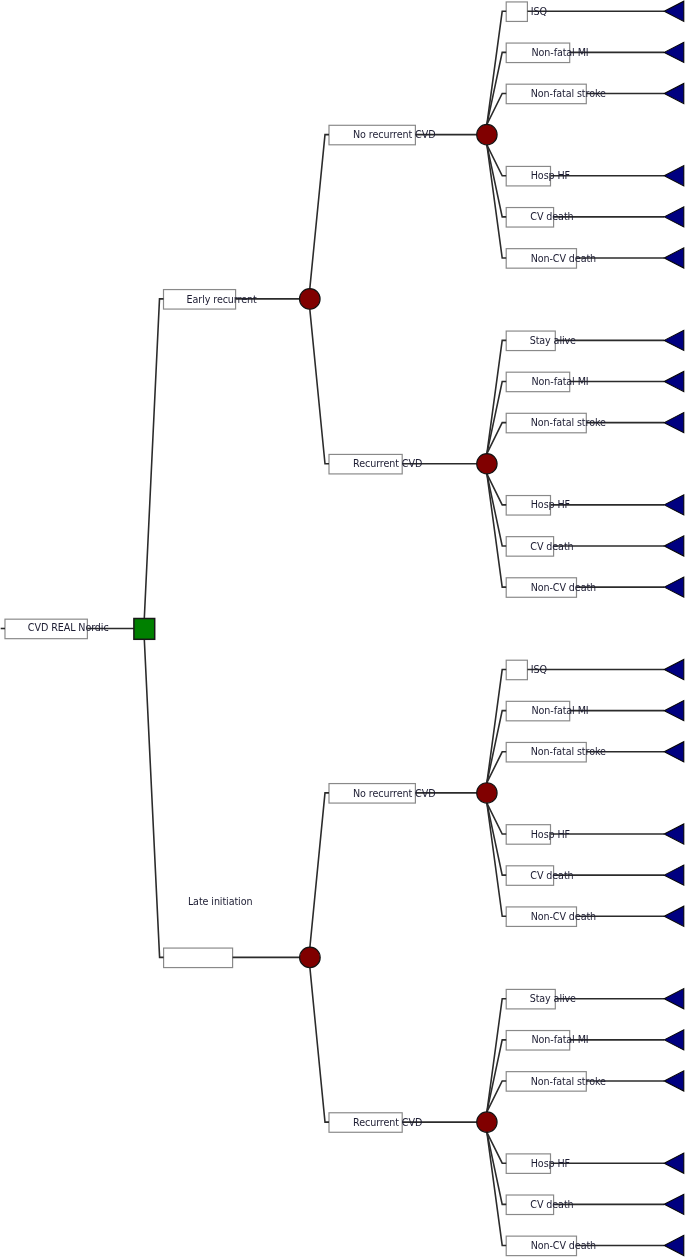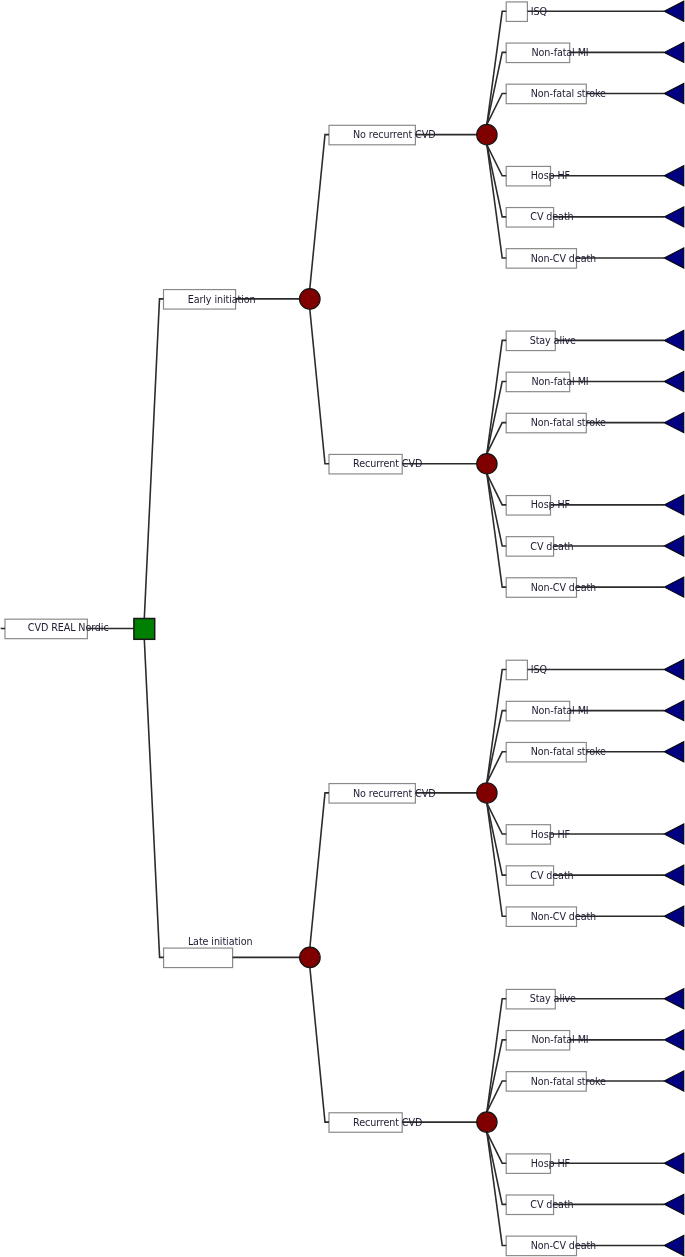--- a/index.html
+++ b/index.html
@@ -144,23 +144,23 @@
 <circle cx="486.90" cy="134.63" r="10.20" fill="#800000" stroke="#121212" stroke-width="1.15"></circle>
 <circle cx="486.90" cy="463.75" r="10.20" fill="#800000" stroke="#121212" stroke-width="1.15"></circle>
 <circle cx="486.90" cy="792.90" r="10.20" fill="#800000" stroke="#121212" stroke-width="1.15"></circle>
 <circle cx="486.90" cy="1122.10" r="10.20" fill="#800000" stroke="#121212" stroke-width="1.15"></circle>
 </g>
 </svg>
 <div class="nodebox" style="left:4.98px;top:619.17px;width:82.40px;height:18px;">
       <span class="lbl">CVD REAL Nordic</span>
     </div>
 <div class="nodebox" style="left:163.50px;top:289.57px;width:72.10px;height:19.50px;">
-      <span class="lbl">Early initiation</span>
-    </div>
-<div class="nodebox" style="left:163.60px;top:932px;width:69.00px;height:19.50px;">
+      <span class="lbl">Early recurrent</span>
+    </div>
+<div class="nodebox" style="left:163.60px;top:892px;width:69.00px;height:19.50px;">
       <span class="lbl">Late initiation</span>
     </div>
 <div class="nodebox" style="left:329.00px;top:125.30px;width:86.40px;height:19.50px;">
       <span class="lbl">No recurrent CVD</span>
     </div>
 <div class="nodebox" style="left:329.00px;top:454.42px;width:73.20px;height:19.50px;">
       <span class="lbl">Recurrent CVD</span>
     </div>
 <div class="nodebox" style="left:329.00px;top:783.57px;width:86.40px;height:19.50px;">
       <span class="lbl">No recurrent CVD</span>

